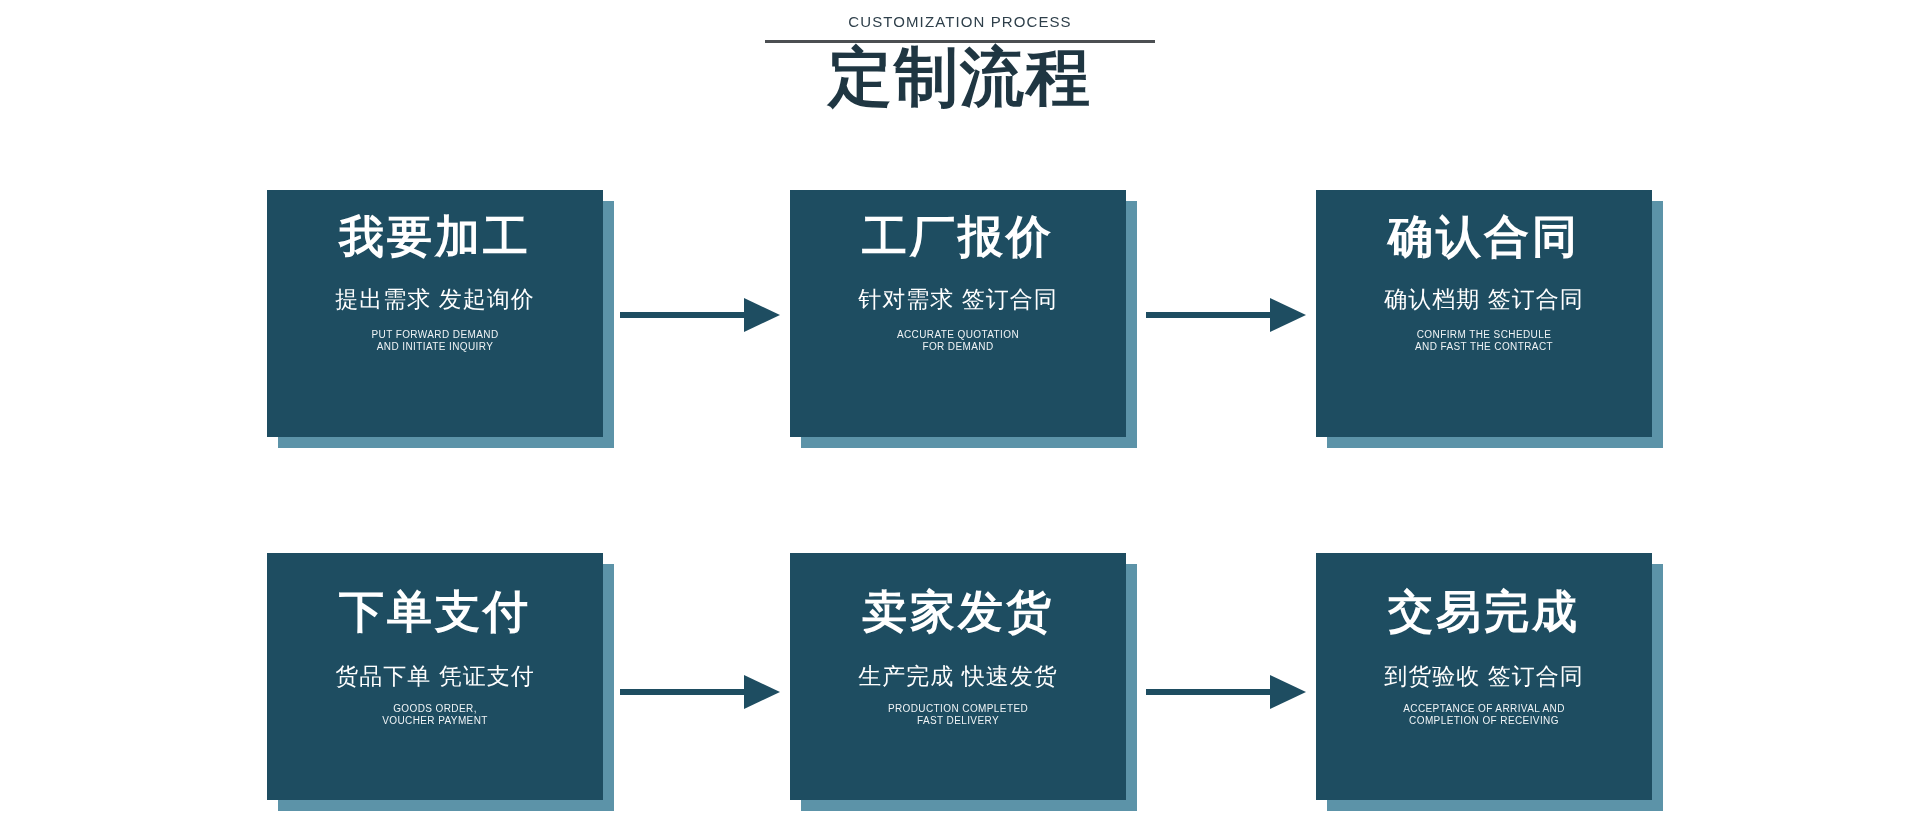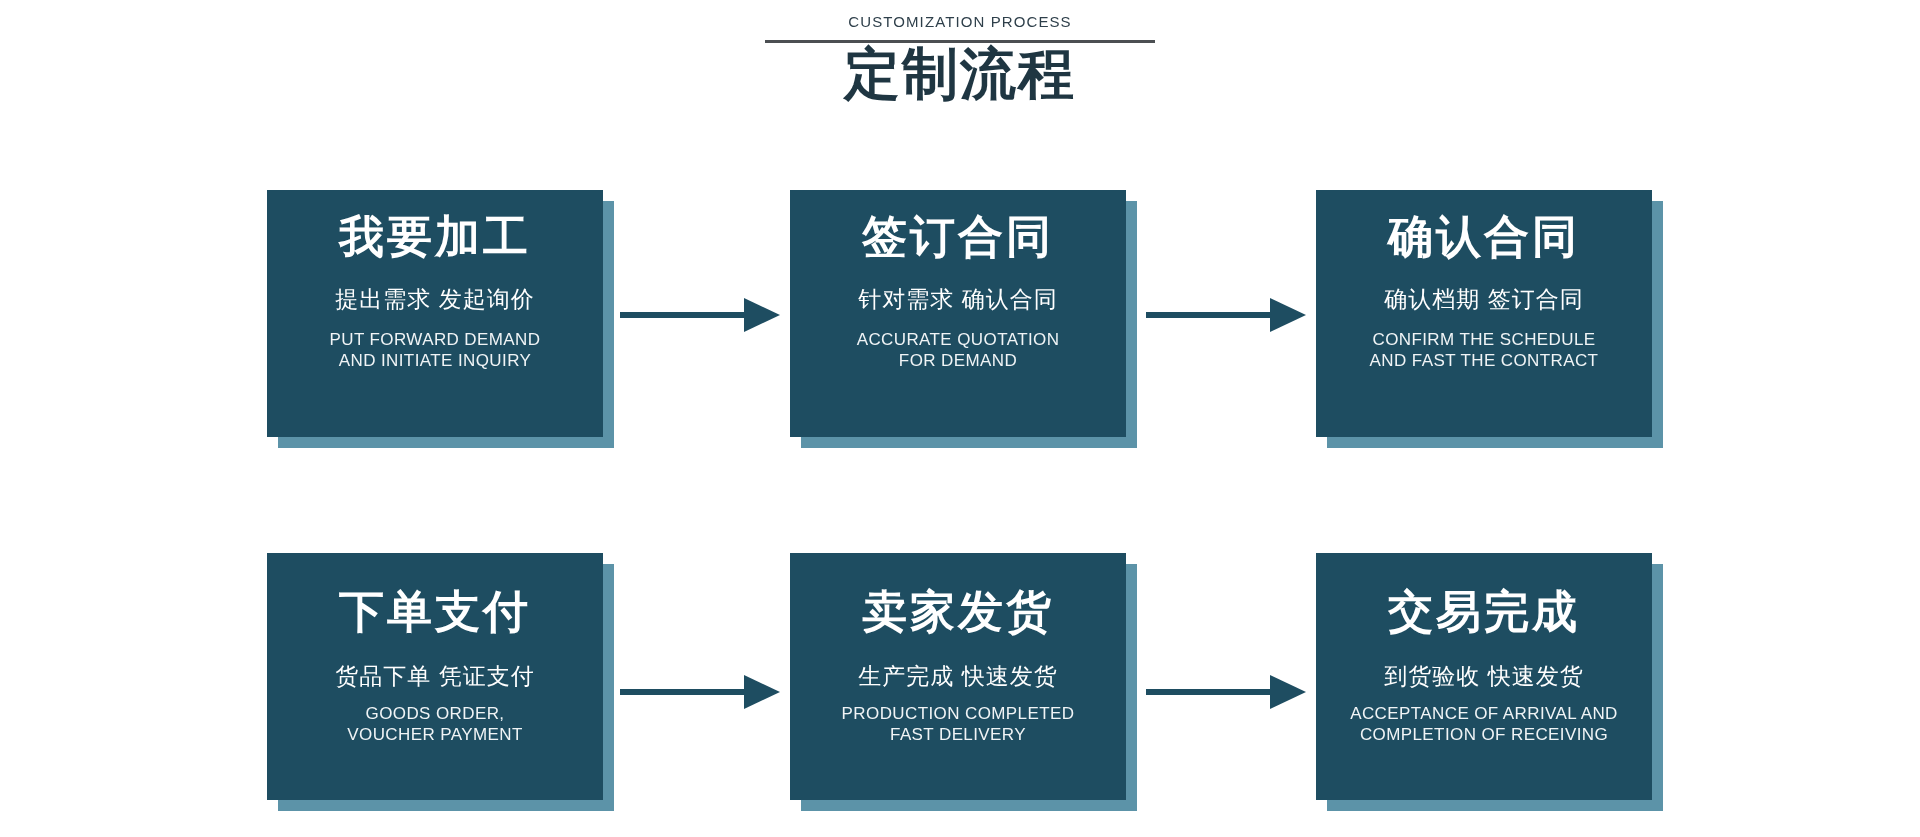--- a/index.html
+++ b/index.html
@@ -38,21 +38,21 @@
     line-height: 1;
     padding-top: 14px;
   }
   .rule {
     width: 390px;
     height: 3px;
     background: #4c4f52;
     margin: 11px auto 0 auto;
   }
   .main-title {
-    font-size: 56px;
+    font-size: 64px;
     font-weight: 700;
     color: #1f3642;
     line-height: 1.02;
     letter-spacing: 2px;
     margin-top: 2px;
     font-family: "Liberation Sans", "DejaVu Sans", sans-serif;
   }
 
   
   .flow {
@@ -115,21 +115,21 @@
   .card-sub {
     font-size: 23px;
     font-weight: 400;
     line-height: 1.15;
     letter-spacing: 1px;
     color: #ffffff;
     margin-top: 24px;
     white-space: nowrap;
   }
   .card-en {
-    font-size: 17px;
+    font-size: 10px;
     font-weight: 400;
     line-height: 1.25;
     letter-spacing: 0.4px;
     color: #f0f4f6;
     margin-top: 17px;
     text-align: center;
     white-space: pre-line;
   }
 
   
@@ -193,22 +193,22 @@
       </div>
 
       <div class="arrow a1">
         <div class="arrow-line"></div>
         <div class="arrow-head"></div>
       </div>
 
       <div class="cell c2">
         <div class="card-shadow"></div>
         <div class="card">
-          <div class="card-title">签订合同</div>
-          <div class="card-sub">针对需求  确认合同</div>
+          <div class="card-title">工厂报价</div>
+          <div class="card-sub">针对需求  签订合同</div>
           <div class="card-en">ACCURATE QUOTATION
 FOR DEMAND</div>
         </div>
       </div>
 
       <div class="arrow a2">
         <div class="arrow-line"></div>
         <div class="arrow-head"></div>
       </div>
 
@@ -253,21 +253,21 @@
 
       <div class="arrow a2">
         <div class="arrow-line"></div>
         <div class="arrow-head"></div>
       </div>
 
       <div class="cell c3">
         <div class="card-shadow"></div>
         <div class="card">
           <div class="card-title">交易完成</div>
-          <div class="card-sub">到货验收  快速发货</div>
+          <div class="card-sub">到货验收  签订合同</div>
           <div class="card-en">ACCEPTANCE OF ARRIVAL AND
 COMPLETION OF RECEIVING</div>
         </div>
       </div>
 
     </div>
 
   </div>
 </div>
 

